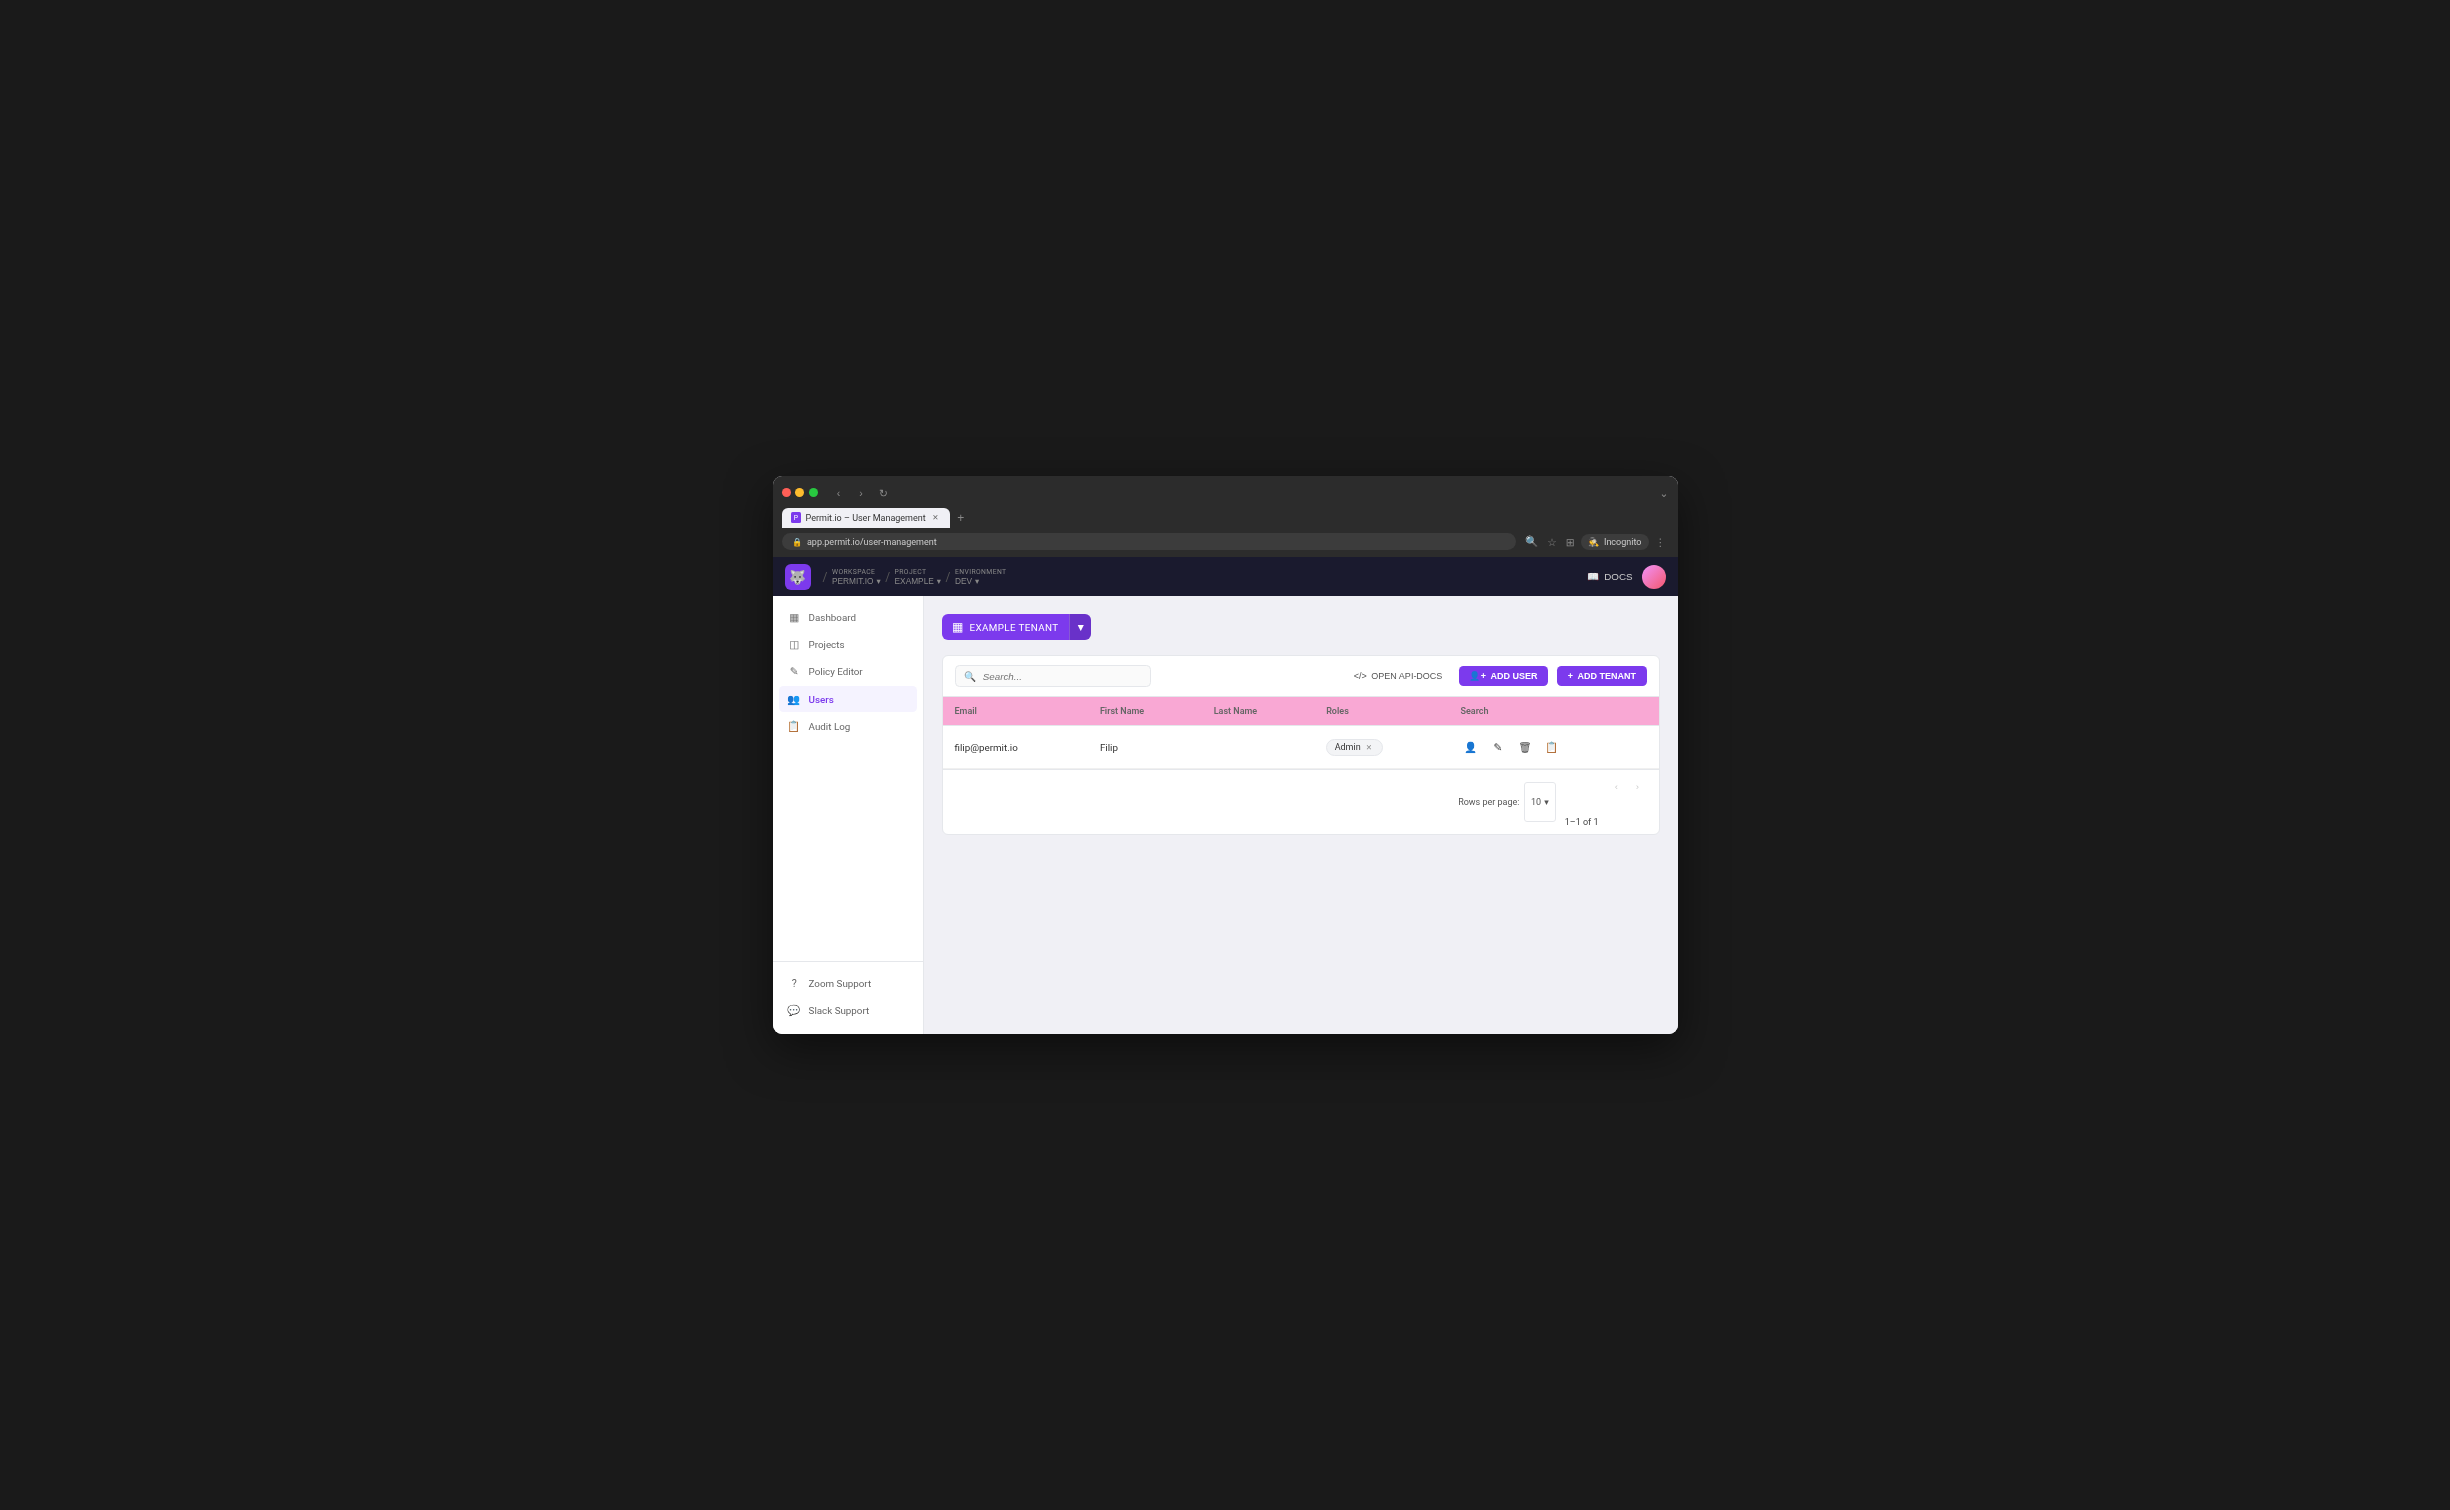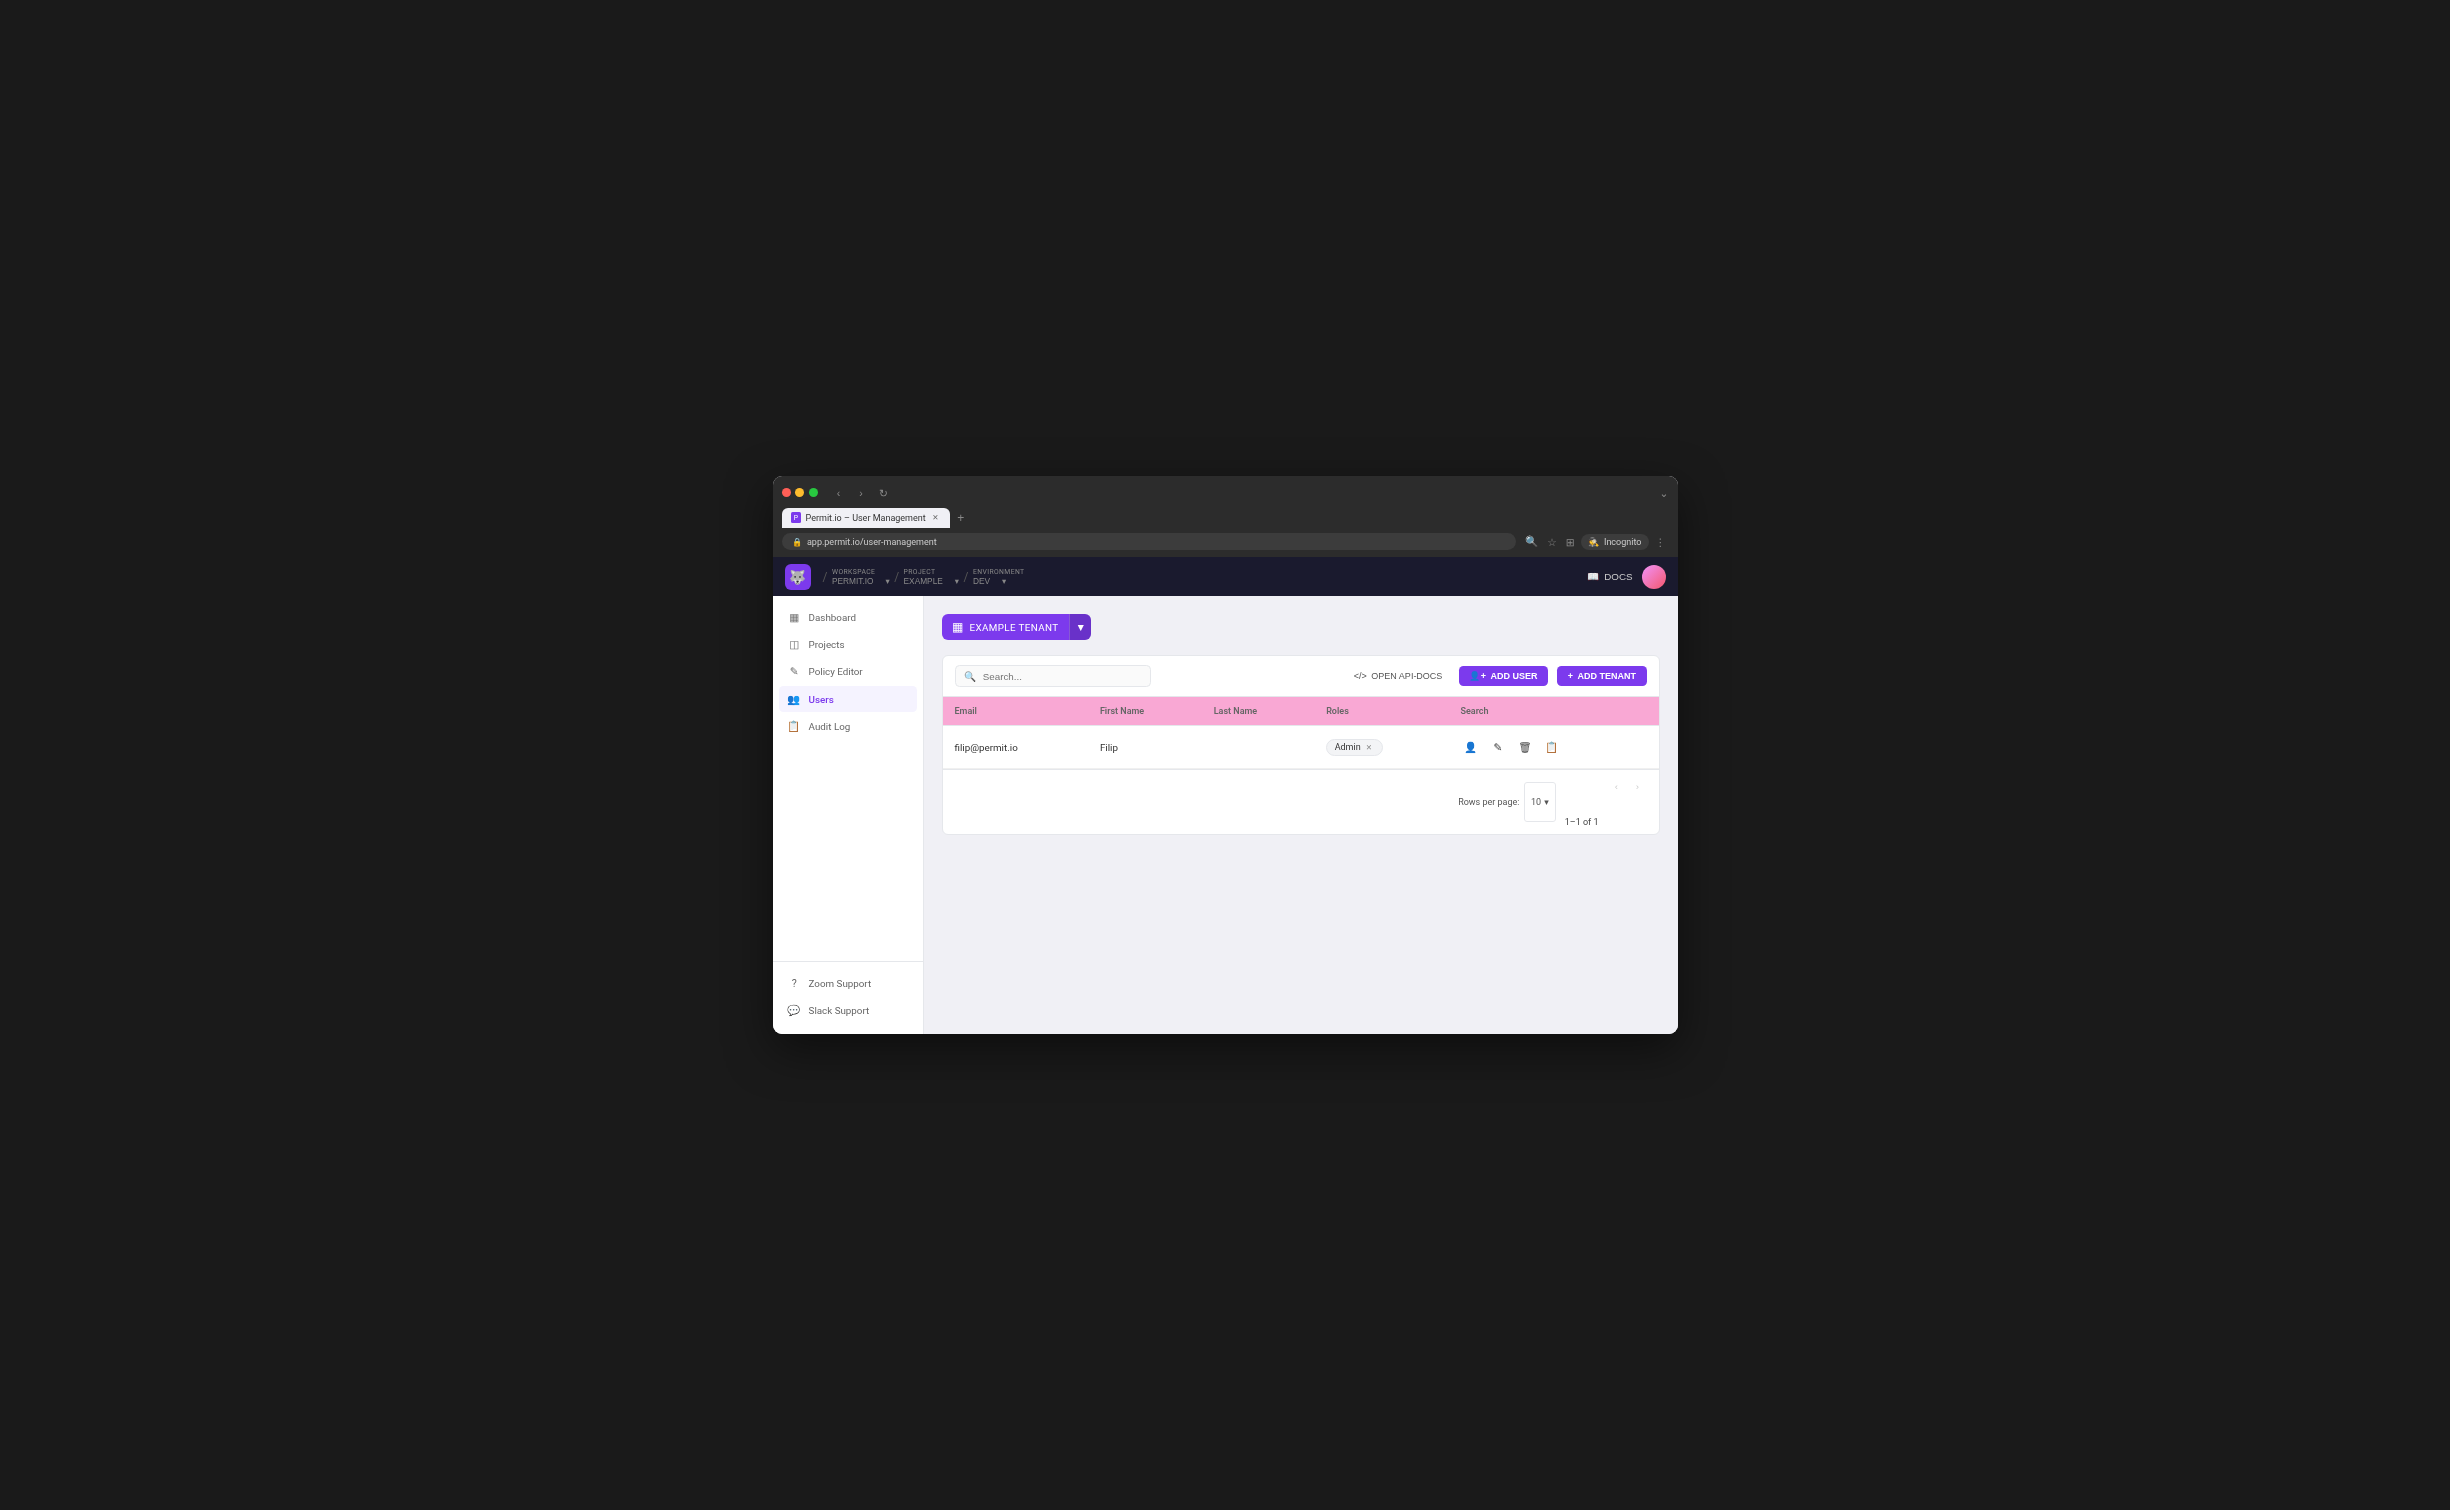--- a/index.html
+++ b/index.html
@@ -223,21 +223,21 @@
     }
     .breadcrumb-label {
       color: #888;
       font-size: 6.8px;
       text-transform: uppercase;
       letter-spacing: 0.4px;
     }
     .breadcrumb-dropdown {
       display: flex;
       align-items: center;
-      gap: 12px;
+      gap: 3px;
       cursor: pointer;
       background: none;
       border: none;
       color: #888;
       font-size: 8.3px;
     }
     .navbar-right {
       display: flex;
       align-items: center;
       gap: 9px;
@@ -391,20 +391,21 @@
       background: #fafafa;
     }
     .search-icon { color: #888; font-size: 9.8px; }
     .search-input {
       border: none;
       background: none;
       outline: none;
       font-size: 9.8px;
       color: #333;
       width: 100%;
+      font-style: italic;
     }
     .toolbar-spacer { flex: 1; }
     .api-docs-btn {
       display: flex;
       align-items: center;
       gap: 4.5px;
       background: none;
       border: none;
       color: #555;
       font-size: 9px;

